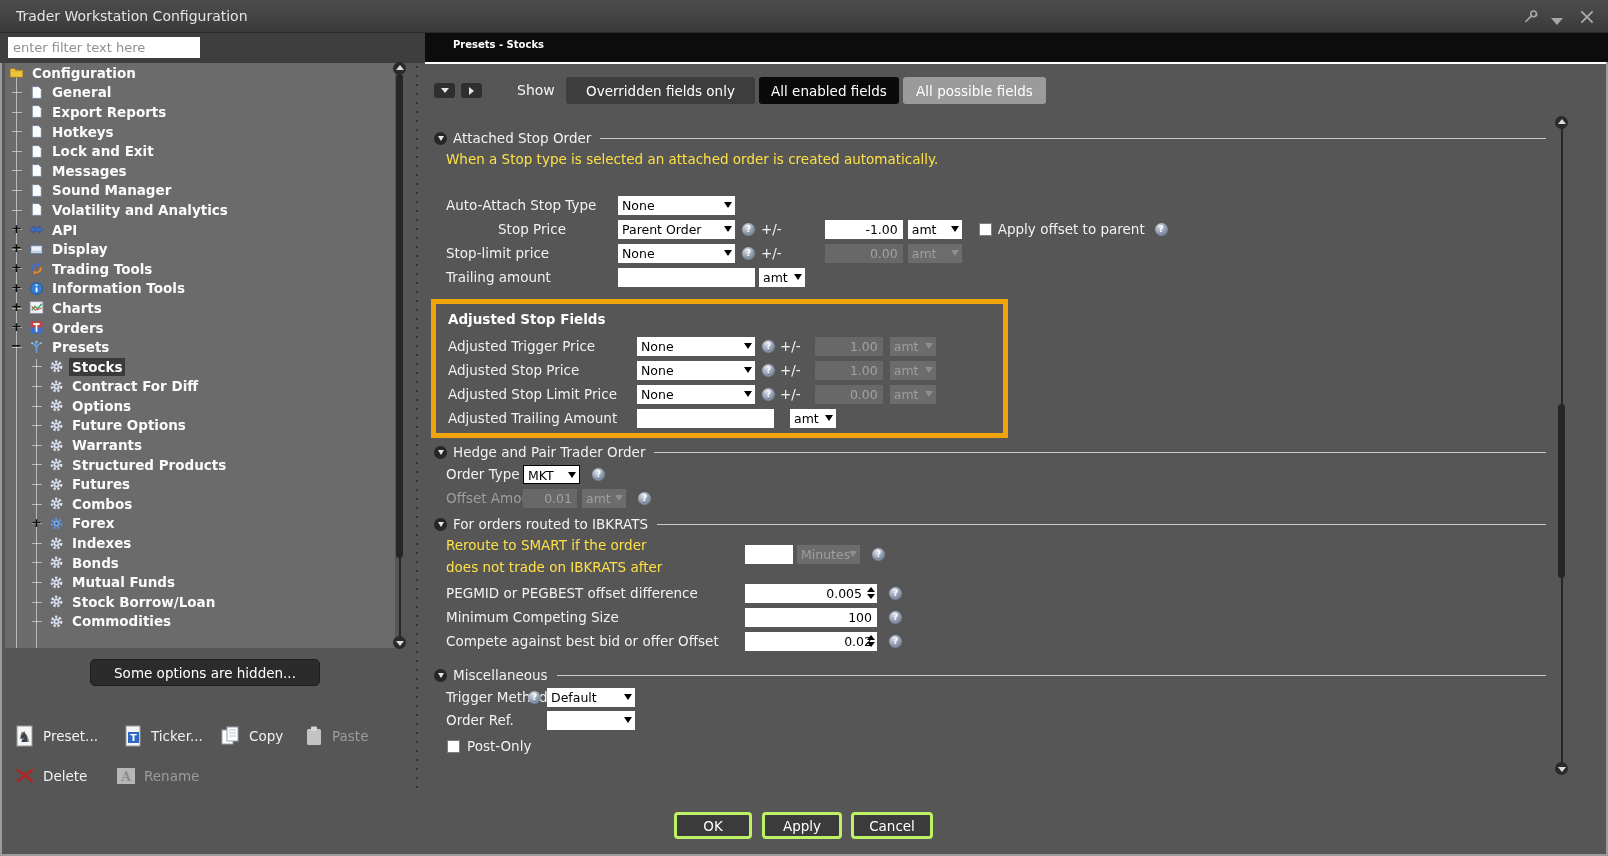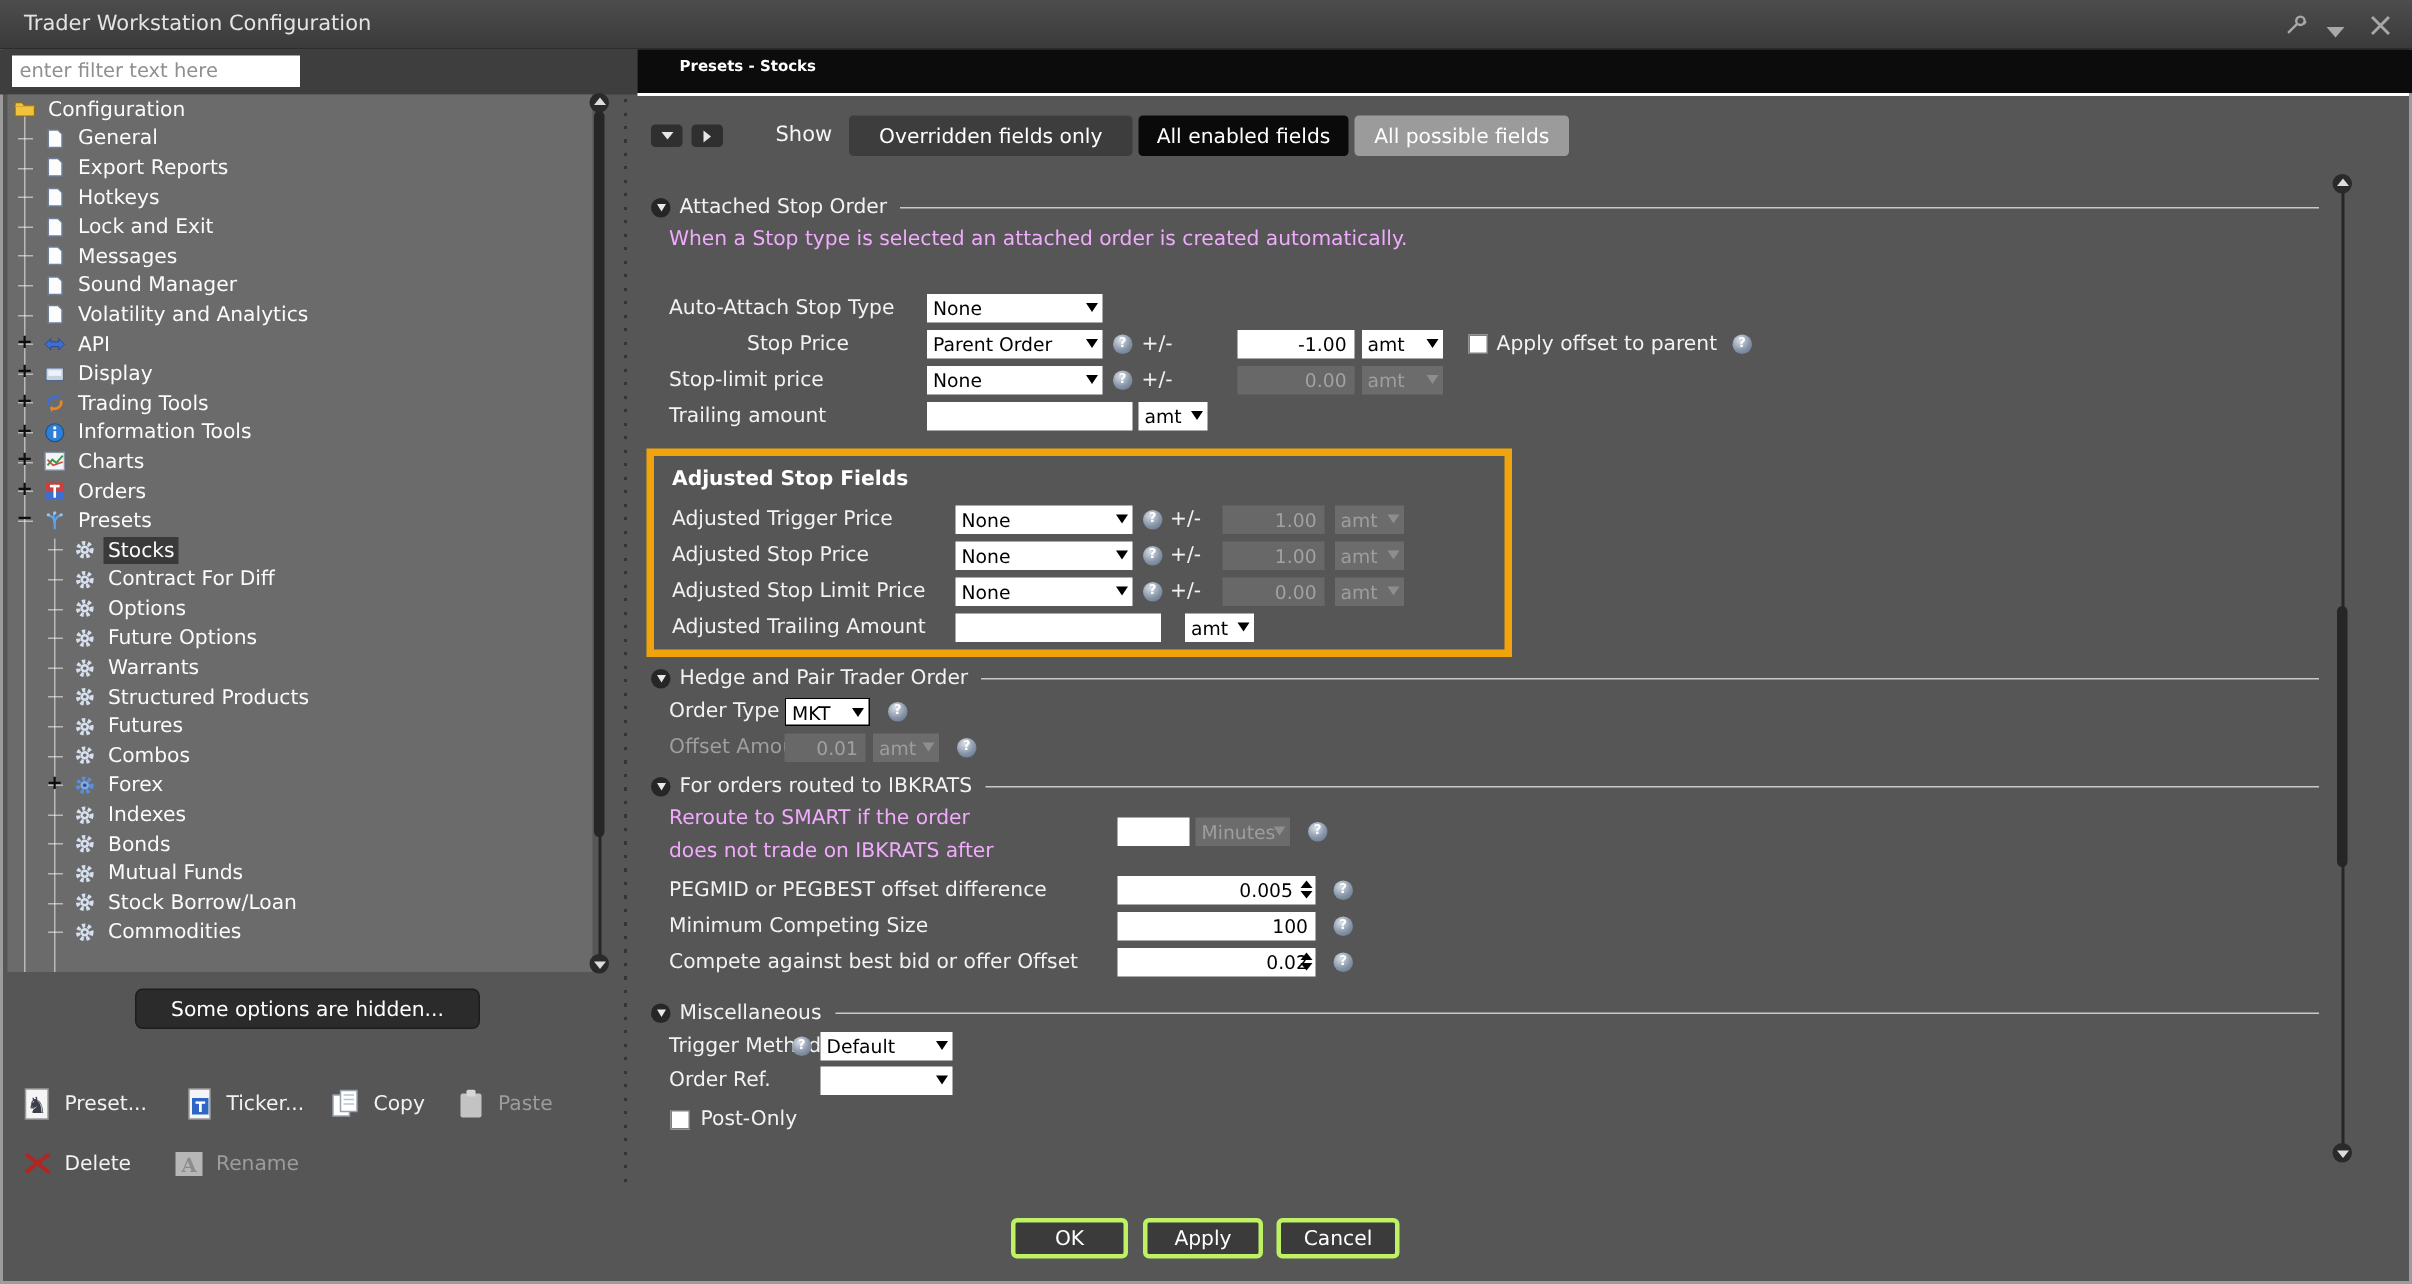--- a/index.html
+++ b/index.html
@@ -24,21 +24,21 @@
   .trow.lvl1{padding-left:24px;}
   .trow.lvl2{padding-left:44px;}
   .trow.lvl1::before,.trow.lvl2::before{content:"";position:absolute;top:9.5px;height:1px;width:10px;background:rgba(250,250,250,.55);}
   .trow.lvl1::before{left:7px;}
   .trow.lvl2::before{left:27px;}
   .trow .exp{position:absolute;top:3px;width:11px;height:12px;color:#0e0e0e;font-weight:bold;font-size:13px;line-height:12px;text-align:center;}
   .trow.lvl1 .exp{left:6px;}
   .trow.lvl2 .exp{left:26px;}
   .ic{width:15px;height:15px;display:inline-flex;flex:none;margin-right:5px;}
   .ic svg{width:100%;height:100%;}
-  .tlabel{padding:1px 3px;}
+  .tlabel{padding:1px 3px;font-weight:bold;}
   .trow.sel .tlabel{background:#3a3a3a;}
   
   .sbc{position:absolute;width:13px;height:13px;border-radius:50%;background:#2a2a2a;display:flex;align-items:center;justify-content:center;}
   .sbc.up::after{content:"";width:0;height:0;border-left:4px solid transparent;border-right:4px solid transparent;border-bottom:5px solid #ddd;margin-top:-2px;}
   .sbc.down::after{content:"";width:0;height:0;border-left:4px solid transparent;border-right:4px solid transparent;border-top:5px solid #ddd;margin-bottom:-2px;}
   .sbtrack{position:absolute;width:2px;background:#262626;}
   .sbthumb{position:absolute;width:7px;border-radius:4px;background:#262626;}
   .splitter{position:absolute;left:416px;top:66px;width:2px;height:726px;
     background:repeating-linear-gradient(to bottom,#343434 0 2px,transparent 2px 9px);}
   
@@ -58,21 +58,21 @@
   .showlbl{position:absolute;left:517px;top:82px;color:#f5f5f5;font-size:14px;}
   .showbtn{position:absolute;top:77px;height:27px;border-radius:3px;color:#fff;font-size:13.5px;display:flex;align-items:center;justify-content:center;}
   .showbtn.normal{background:#3d3d3d;}
   .showbtn.selected{background:#0a0a0a;}
   .showbtn.light{background:#9b9b9b;}
   
   .sec{position:absolute;left:434px;right:62px;height:16px;display:flex;align-items:center;gap:6px;color:#f2f2f2;font-size:13.5px;white-space:nowrap;}
   .secarrow{width:13px;height:13px;border-radius:50%;background:#262626;display:flex;align-items:center;justify-content:center;flex:none;}
   .secarrow::after{content:"";width:0;height:0;border-left:3.5px solid transparent;border-right:3.5px solid transparent;border-top:5px solid #e8e8e8;margin-top:1px;}
   .secline{flex:1;height:1px;background:#c9c9c9;margin-left:3px;}
-  .desc{position:absolute;left:446px;color:#f0abfc;font-size:13.5px;white-space:nowrap;}
+  .desc{position:absolute;left:446px;color:#fde047;font-size:13.5px;white-space:nowrap;}
   .frow{position:absolute;display:flex;align-items:center;height:20px;font-size:13.5px;color:#f2f2f2;white-space:nowrap;}
   .flabel{display:inline-block;flex:none;}
   .dis-t{color:#9e9e9e;}
   .dd{position:relative;background:#fff;color:#000;height:19px;font-size:12.5px;line-height:19px;padding:0 17px 0 4px;flex:none;overflow:hidden;}
   .dd::after{content:"";position:absolute;right:3px;top:6px;width:0;height:0;border-left:4.5px solid transparent;border-right:4.5px solid transparent;border-top:6px solid #000;}
   .dd.dis{background:#6c6c6c;color:#9e9e9e;}
   .dd.dis::after{border-top-color:#8e8e8e;}
   .num{background:#fff;border:none;color:#000;height:19px;font-size:12.5px;text-align:right;padding:0 5px;font-family:inherit;flex:none;}
   .num.dis{background:#686868;color:#a2a2a2;}
   .numwrap{position:relative;display:inline-flex;flex:none;}

